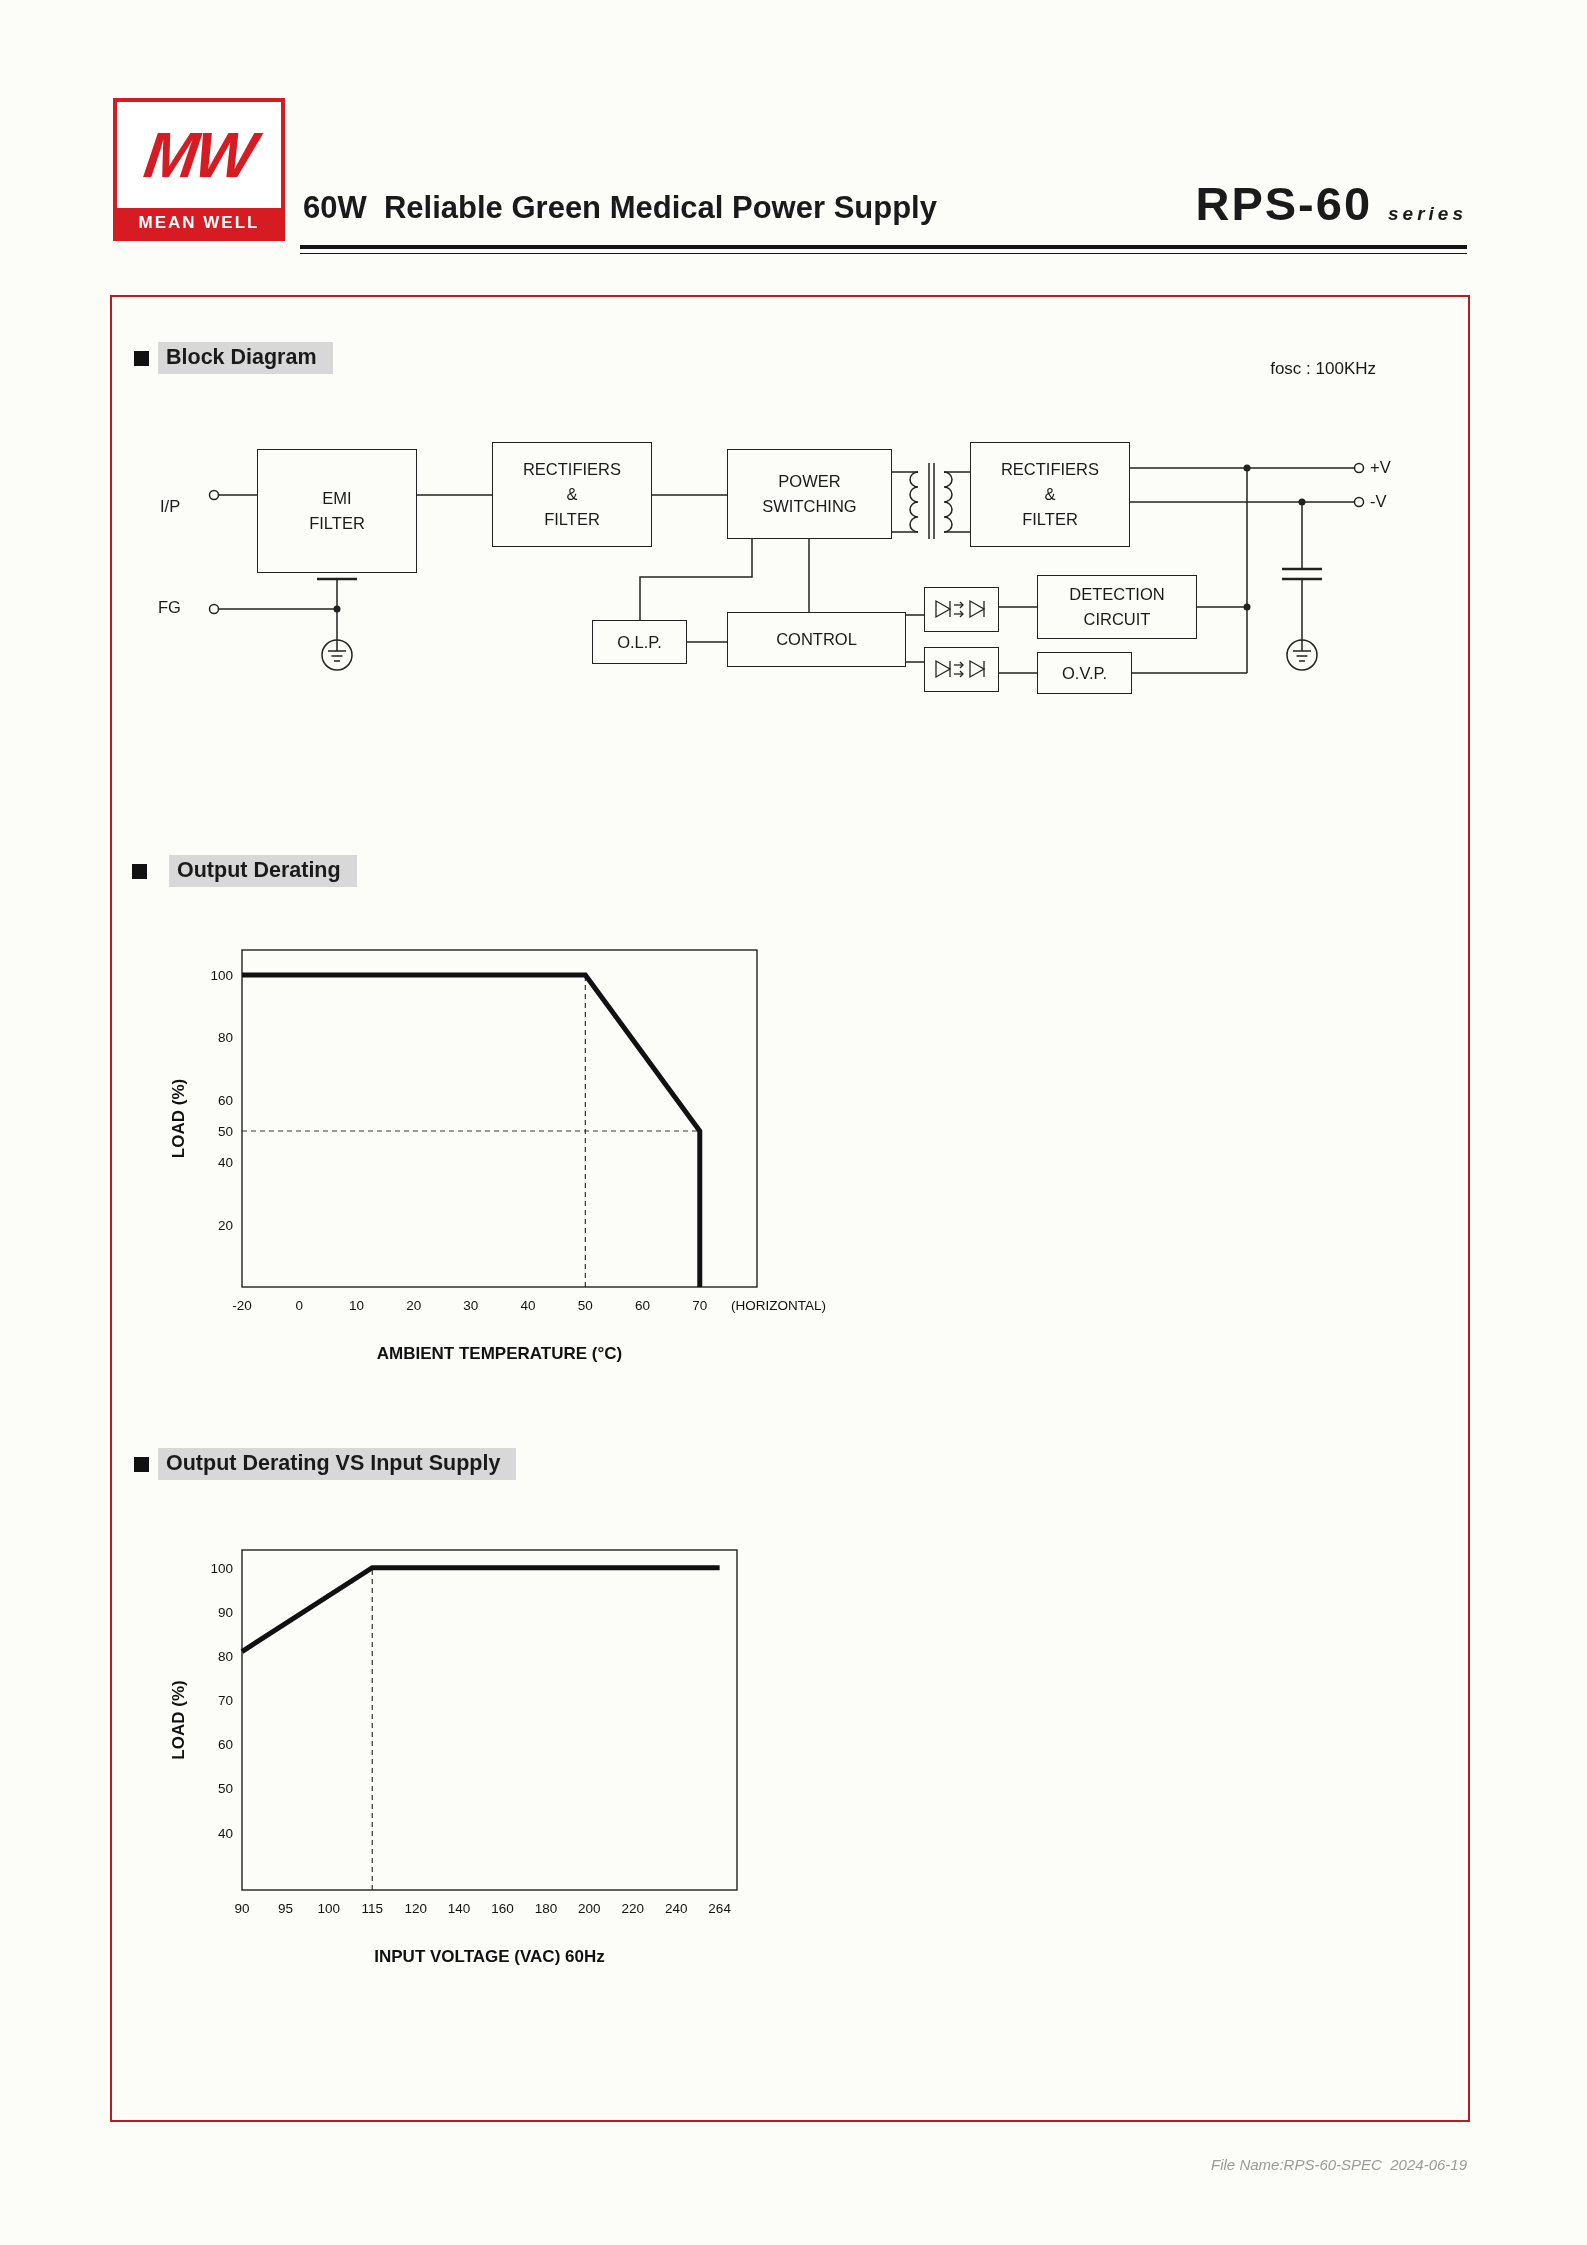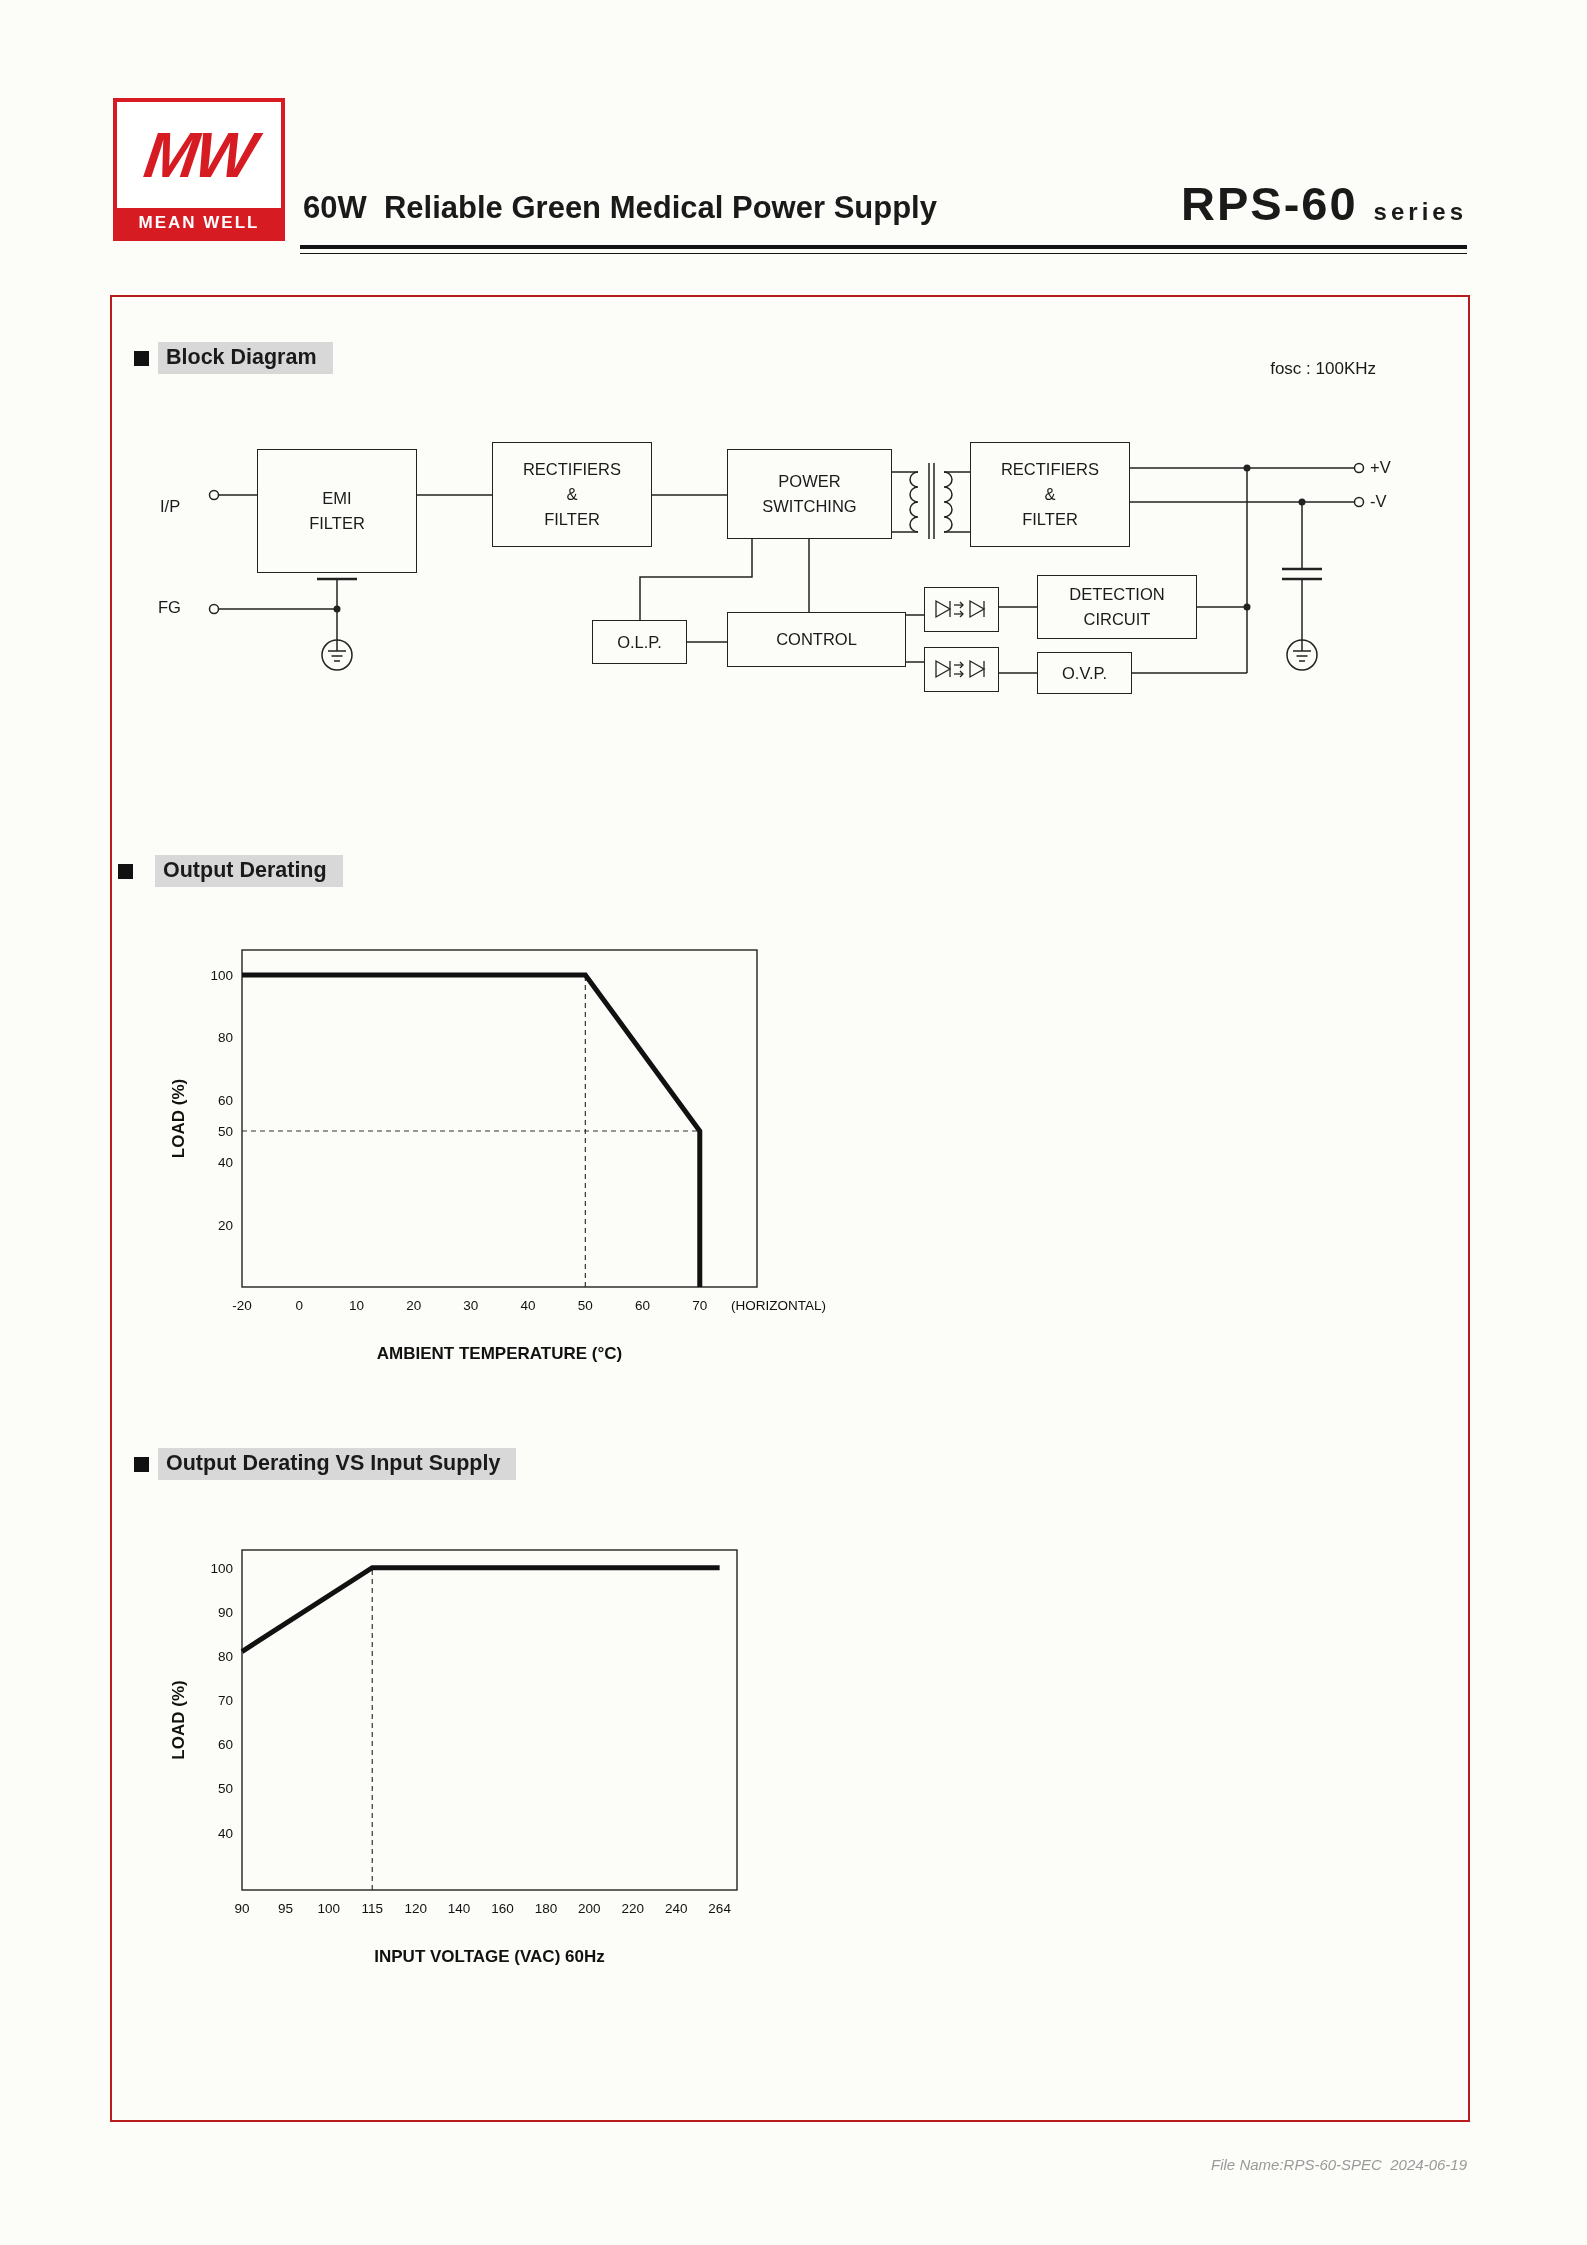--- a/index.html
+++ b/index.html
@@ -14,21 +14,21 @@
   .abs{position:absolute;}
 
   
   .logo{left:113px;top:98px;width:172px;height:143px;border:4px solid #d61b22;background:#fff;display:flex;flex-direction:column;box-sizing:border-box;}
   .logo-top{flex:1;display:flex;align-items:center;justify-content:center;overflow:hidden;}
   .logo-mw{font-style:italic;font-weight:bold;font-size:64px;color:#d61b22;transform:skewX(-8deg);letter-spacing:-3px;}
   .logo-band{height:29px;background:#d61b22;color:#fff;display:flex;align-items:center;justify-content:center;font-weight:bold;font-size:17px;letter-spacing:2px;}
   .doc-title{left:303px;top:190px;font-size:31px;font-weight:bold;white-space:pre;}
   .series-wrap{right:120px;top:176px;display:flex;align-items:baseline;}
   .series-main{font-size:47px;font-weight:bold;letter-spacing:2px;}
-  .series-suffix{font-size:24px;font-weight:bold;letter-spacing:4px;margin-left:16px;}
+  .series-suffix{font-size:19px;font-weight:bold;letter-spacing:4px;margin-left:16px;font-style:italic;}
   .rule{left:300px;top:245px;width:1167px;height:4px;border-top:4px solid #141414;border-bottom:1px solid #141414;box-sizing:content-box;}
 
   
   .main-box{left:110px;top:295px;width:1356px;height:1823px;border:2px solid #b91c1c;background:#fcfcf8;}
 
   .sec-head{position:absolute;display:flex;align-items:center;gap:9px;}
   .sec-square{width:15px;height:15px;background:#111;flex:0 0 auto;}
   .sec-label{background:#d8d8d8;padding:3px 16px 4px 8px;font-weight:bold;font-size:21.5px;white-space:nowrap;}
   .fosc{right:92px;top:62px;font-size:17px;}
 
@@ -203,21 +203,21 @@
     <div class="dbox" style="left:615px;top:185px;width:179px;height:55px;text-align:center;">
       <span>CONTROL</span>
     </div>
     <div class="dbox" style="left:925px;top:225px;width:95px;height:42px;">
       <span>O.V.P.</span>
     </div>
     <div class="dbox-plain" style="left:812px;top:160px;width:75px;height:45px;background:transparent;"></div>
     <div class="dbox-plain" style="left:812px;top:220px;width:75px;height:45px;background:transparent;"></div>
   </div>
 
-  <div class="sec-head" style="left:6px;top:558px;gap:22px;">
+  <div class="sec-head" style="left:20px;top:558px;gap:22px;">
     <span class="sec-square"></span>
     <span class="sec-label">Output Derating</span>
   </div>
 
   <div class="abs chart" style="left:52px;top:641px;">
       <svg width="700" height="440">
         <line x1="421.3333333333333" y1="349" x2="421.3333333333333" y2="36.96296296296296" stroke="#333" stroke-width="1.2" stroke-dasharray="5 4"></line>
         <line x1="78" y1="192.9814814814815" x2="535.7777777777778" y2="192.9814814814815" stroke="#333" stroke-width="1.2" stroke-dasharray="5 4"></line>
         <rect x="78" y="12" width="515" height="337" fill="none" stroke="#222" stroke-width="1.4"></rect>
         <text x="69" y="291.5925925925926" text-anchor="end" class="tick">20</text>

